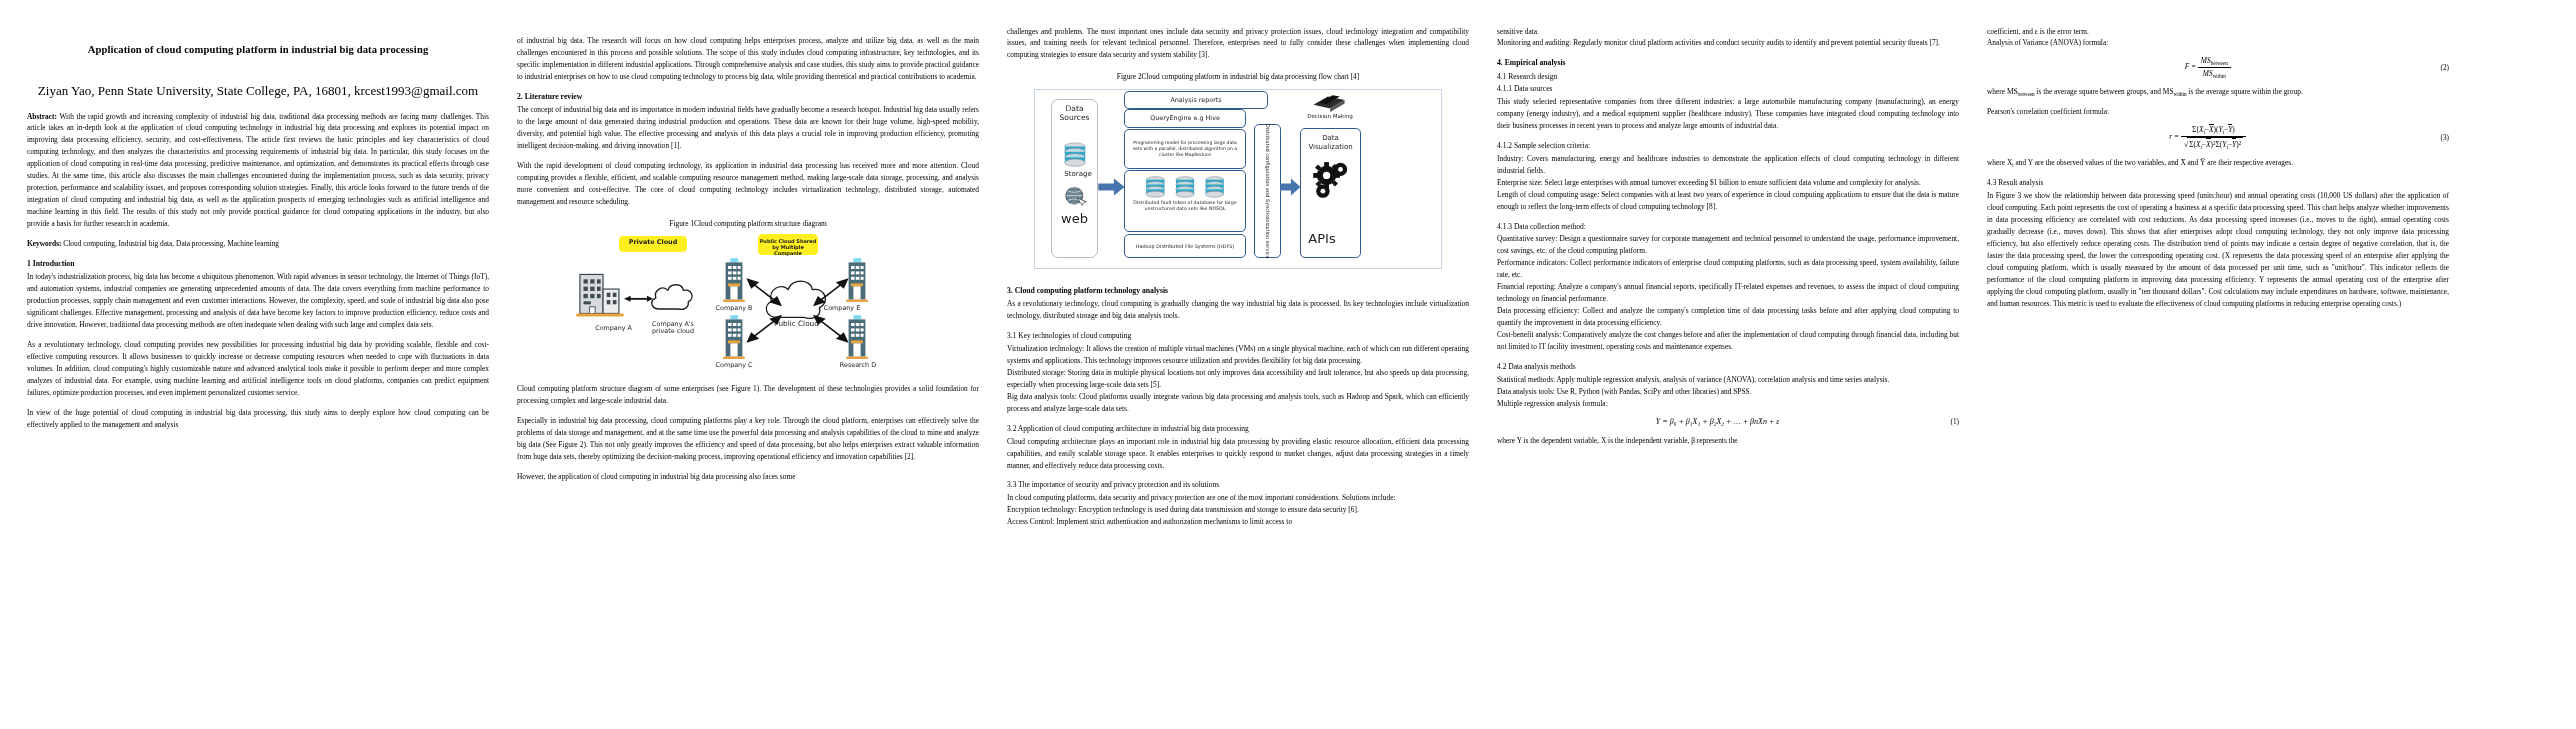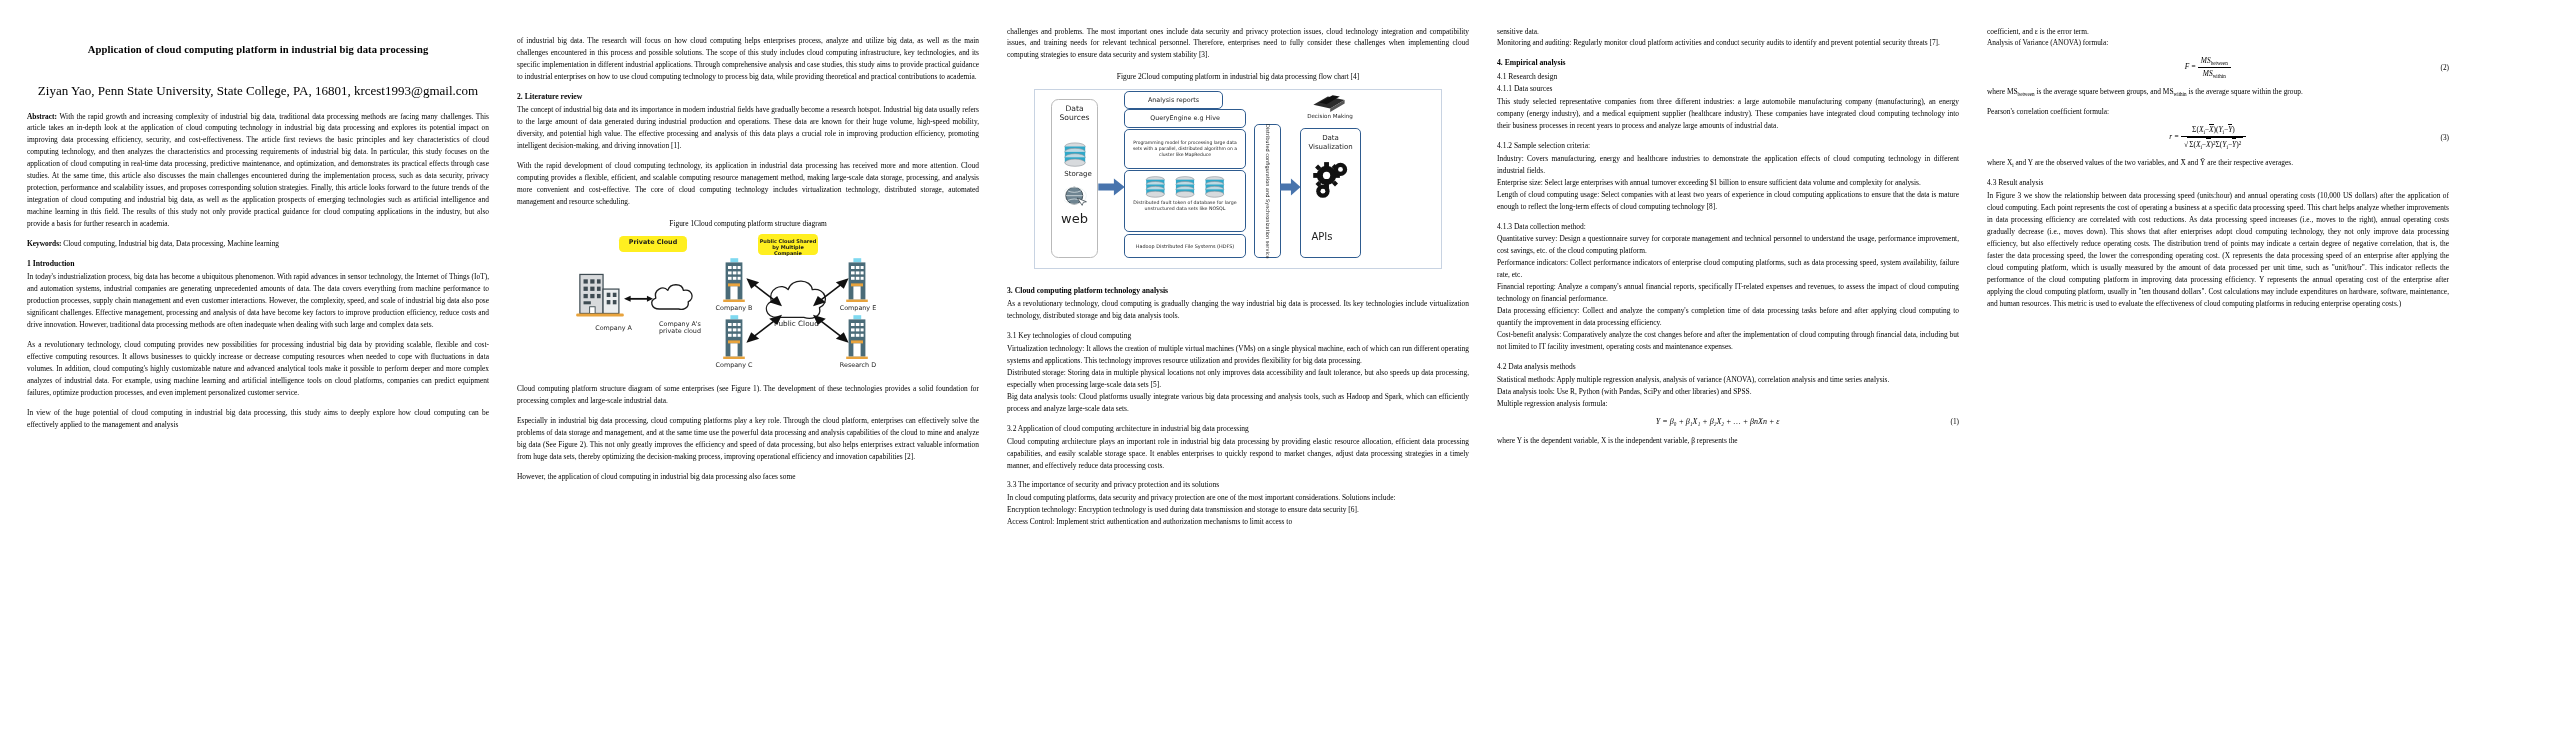--- a/index.html
+++ b/index.html
@@ -186,21 +186,21 @@
             <rect x="62" y="46" width="6" height="7"></rect>
         </g>
         <rect x="24" y="57" width="9" height="11" fill="#fff" stroke="#3e4b52" stroke-width="1.5"></rect>
         <rect x="2" y="68" width="78" height="5" rx="2" fill="#e8a33d"></rect>
       </svg>
       <div class="flabel" style="left:51px;top:89px;width:64px;text-align:right;">Company A</div>
 
       <svg class="cloudout" style="left:130px;top:43px;" width="50" height="36" viewBox="0 0 82 60">
         <path d="M20 50 C6 50 3 36 14 32 C10 18 26 10 34 19 C38 6 58 7 60 19 C74 16 80 32 68 38 C70 49 58 52 52 50 Z" fill="#fff" stroke="#1d1d1d" stroke-width="2.2" stroke-linejoin="round"></path>
       </svg>
-      <div class="flabel" style="left:130px;top:85px;width:66px;white-space:pre-line;">Company A's
+      <div class="flabel" style="left:123px;top:85px;width:66px;white-space:pre-line;">Company A's
 private cloud</div>
 
       <svg class="f2arrow" style="left:107px;top:58px;" width="29" height="9.7" viewBox="0 0 48 16">
         <line x1="44" y1="8" x2="10" y2="8" stroke="#111" stroke-width="3"></line>
         <polygon points="0,8 11,3 11,13" fill="#111"></polygon>
         <polygon points="48,8 38,3 38,13" fill="#111"></polygon>
       </svg>
 
       <svg class="cloudout" style="left:243px;top:38px;" width="72" height="53" viewBox="0 0 118 88">
         <path d="M28 72 C8 72 4 52 18 46 C12 24 36 14 46 26 C52 6 84 8 86 26 C108 22 116 48 98 56 C102 72 84 76 72 72 Z" fill="#fff" stroke="#1d1d1d" stroke-width="2.2" stroke-linejoin="round"></path>
@@ -258,21 +258,21 @@
             <rect x="18" y="22" width="6" height="5"></rect>
             <rect x="26" y="22" width="5" height="5"></rect>
           <rect x="10" y="31" width="6" height="5"></rect>
             <rect x="18" y="31" width="6" height="5"></rect>
             <rect x="26" y="31" width="5" height="5"></rect>
         </g>
         <rect x="10" y="42" width="20" height="5" fill="#e8a33d"></rect>
         <rect x="14" y="47" width="12" height="22" fill="#fff"></rect>
         <rect x="2" y="69" width="36" height="4" fill="#e8a33d"></rect>
       </svg>
-      <div class="flabel" style="left:318px;top:69px;width:46px;">Company E</div>
+      <div class="flabel" style="left:302px;top:69px;width:46px;">Company E</div>
 
       <svg class="bldg" style="left:328px;top:79px;" width="24" height="46" viewBox="0 0 40 76">
         <rect x="14" y="0" width="13" height="7" fill="#7fd9f0"></rect>
         <rect x="6" y="7" width="28" height="62" fill="#4a6b78"></rect>
         <g fill="#fff">
           <rect x="10" y="13" width="6" height="5"></rect>
             <rect x="18" y="13" width="6" height="5"></rect>
             <rect x="26" y="13" width="5" height="5"></rect>
           <rect x="10" y="22" width="6" height="5"></rect>
             <rect x="18" y="22" width="6" height="5"></rect>
@@ -334,21 +334,21 @@
       <div class="f2txt" style="left:44px;top:81px;width:54px;font-size:7px;">Storage</div>
 
       <svg class="dbstack" style="left:57px;top:97px;" width="23" height="23" viewBox="0 0 38 38">
         <circle cx="17" cy="16" r="14" fill="#6e8491" stroke="#2c3a42" stroke-width="1.4"></circle>
         <path d="M3 16 h28 M17 2 a20 14 0 0 1 0 28 a20 14 0 0 1 0 -28" fill="none" stroke="#e9eef0" stroke-width="1.2"></path>
         <path d="M6 8 q11 5 22 0 M6 24 q11 -5 22 0" fill="none" stroke="#e9eef0" stroke-width="1.1"></path>
         <path d="M22 20 l8 12 l2 -5 l5 -1 z" fill="#fff" stroke="#2c3a42" stroke-width="1.2"></path>
       </svg>
       <div class="f2txt" style="left:44px;top:122px;width:47px;font-size:13px;">web</div>
 
-      <div class="f2box" style="left:117px;top:2px;width:99px;height:18px;font-size:6.4px;align-items:center;">
+      <div class="f2box" style="left:117px;top:2px;width:144px;height:18px;font-size:6.4px;align-items:center;">
           <span>Analysis reports</span>
         </div>
       <div class="f2box" style="left:117px;top:19.4px;width:122px;height:19.4px;font-size:6.4px;">
           <span>QueryEngine e.g Hive</span>
         </div>
       <div class="f2box" style="left:117px;top:40px;width:122px;height:40px;font-size:4.5px;padding:0 6px;">
           <span>Programming model for processing large data sets with a parallel, distributed algorithm on a cluster like MapReduce</span>
         </div>
       <div class="f2box" style="left:117px;top:81px;width:122px;height:62px;font-size:4.7px;padding:29px 7.3px 0 7.3px;align-items:flex-start;">
           <span>Distributed fault token of database for large unstructured data sets like NOSQL</span>
@@ -413,21 +413,21 @@
             <rect x="34" y="5" width="7" height="7" transform="rotate(45 38 8)"></rect>
             <rect x="7" y="32" width="7" height="7" transform="rotate(45 10 36)"></rect>
             <rect x="34" y="32" width="7" height="7" transform="rotate(45 38 36)"></rect>
           </g>
           <path d="M47 12 m-11,0 a11,11 0 1,0 22,0 a11,11 0 1,0 -22,0"></path>
           <circle cx="47" cy="12" r="4" fill="#fff"></circle>
           <path d="M18 48 m-11,0 a11,11 0 1,0 22,0 a11,11 0 1,0 -22,0"></path>
           <circle cx="18" cy="48" r="4" fill="#fff"></circle>
         </g>
       </svg>
-      <div class="f2txt" style="left:293px;top:142px;width:44px;font-size:10px;">APIs</div>
+      <div class="f2txt" style="left:293px;top:142px;width:44px;font-size:13px;">APIs</div>
 
       <svg class="f2arrow" style="left:91px;top:89px;" width="27" height="18" viewBox="0 0 44 30">
         <polygon points="0,9 26,9 26,1 44,15 26,29 26,21 0,21" fill="#4874ad"></polygon>
       </svg>
       <svg class="f2arrow" style="left:273px;top:89px;" width="20.7" height="18" viewBox="0 0 34 30">
         <polygon points="0,9 18,9 18,1 34,15 18,29 18,21 0,21" fill="#4874ad"></polygon>
       </svg>
     </div>
 
     <div class="h-sec">3. Cloud computing platform technology analysis</div>

